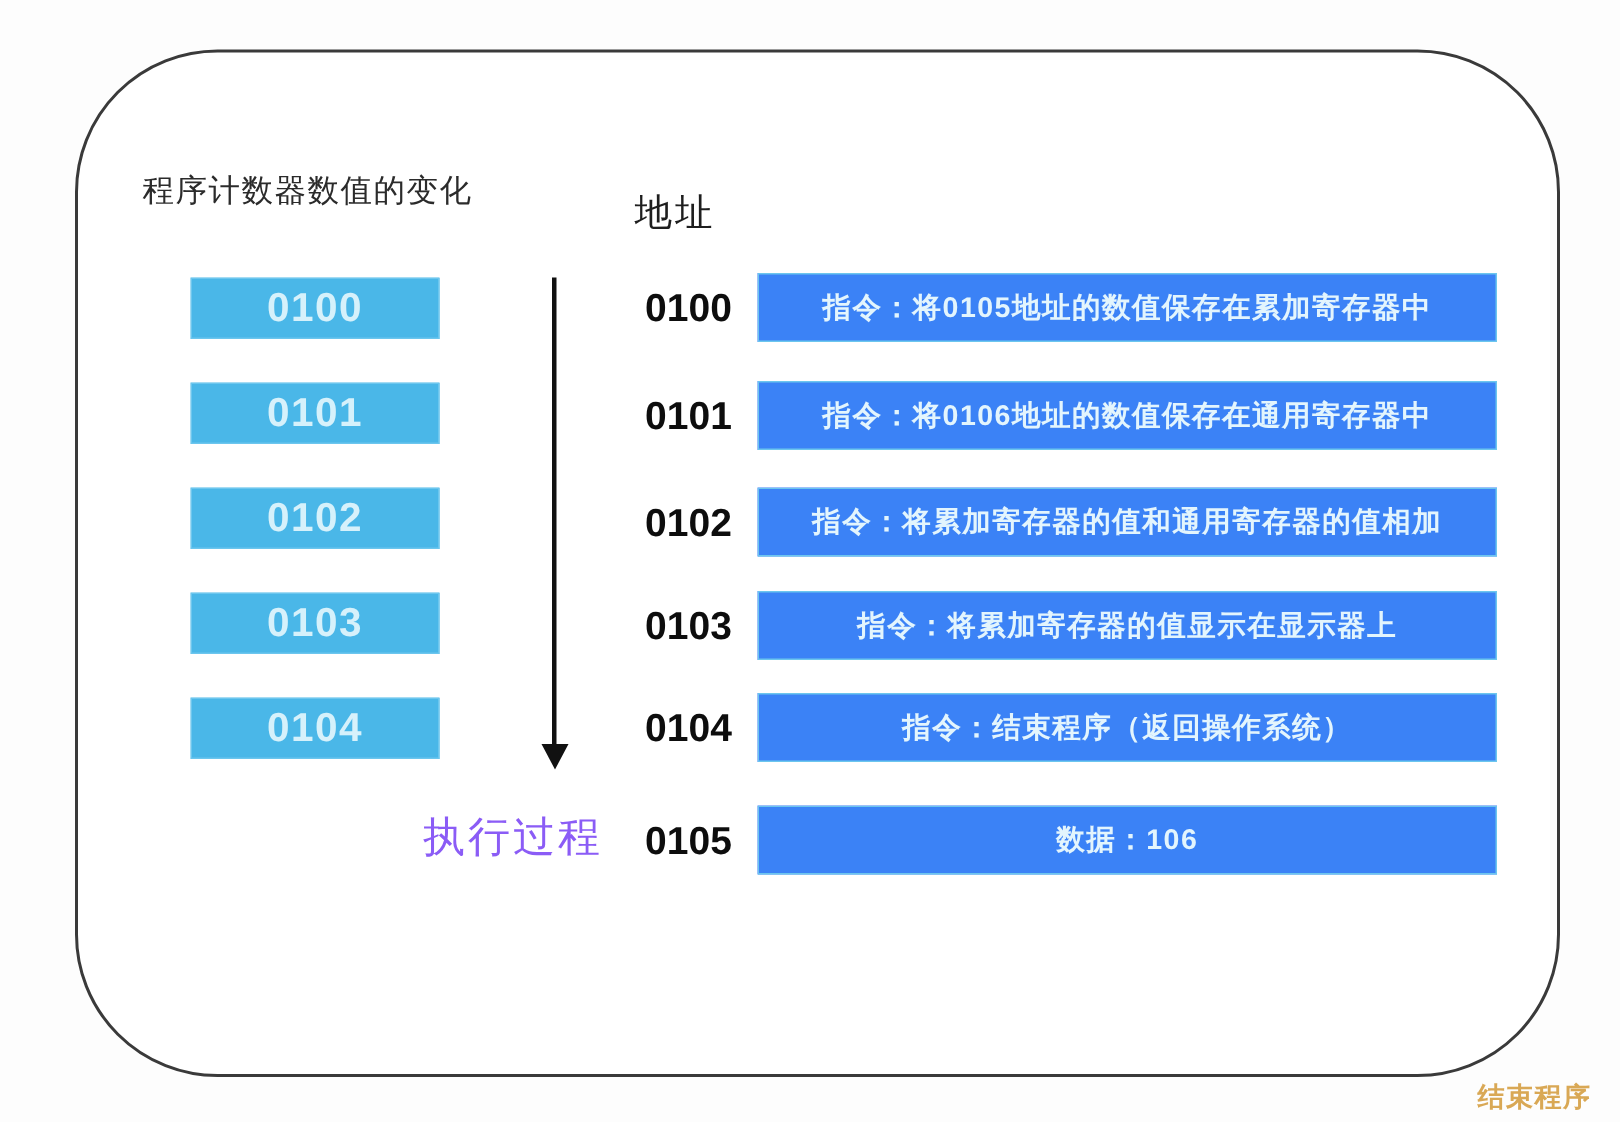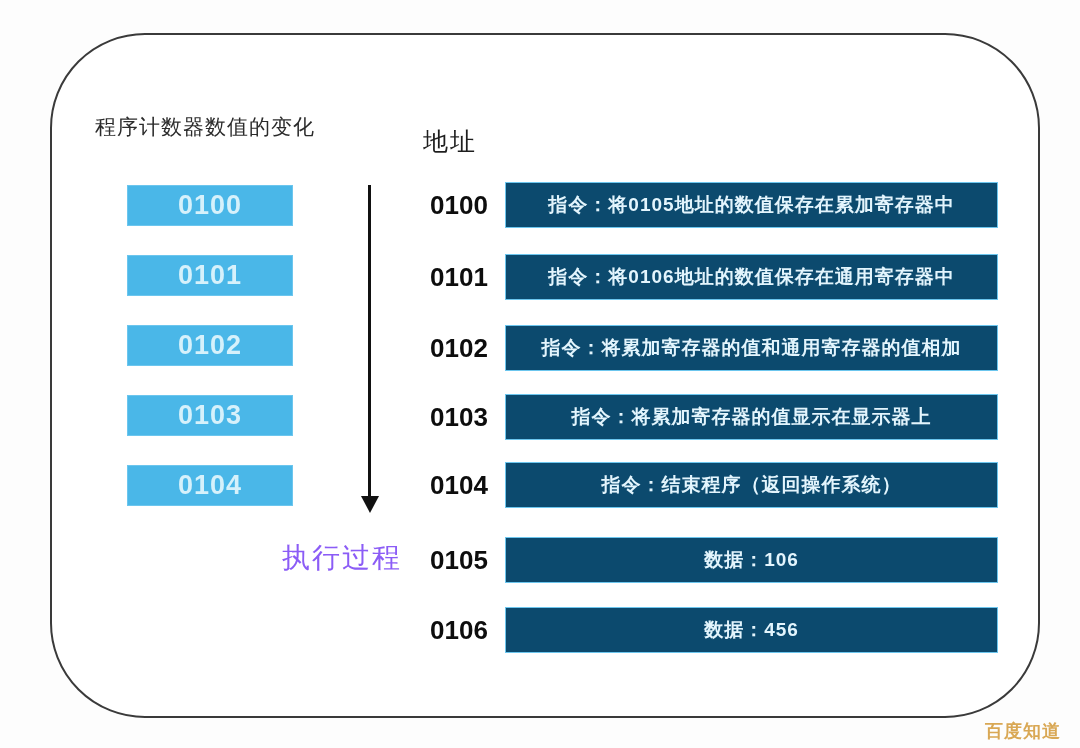--- a/index.html
+++ b/index.html
@@ -54,21 +54,21 @@
   }
   .mem-row {
     position: absolute; left: 413px; width: 585px; height: 46px;
     display: flex; align-items: center;
   }
   .mem-addr {
     width: 92px; text-align: center; flex: none;
     font-size: 26px; font-weight: bold; color: #0d0d0d;
   }
   .mem-cell {
-    flex: 1; height: 46px; background: #0c4a6e;
+    flex: 1; height: 46px; background: #3b82f6;
     display: flex; align-items: center; justify-content: center;
     box-shadow: 0 0 0 1px #6cc6ee inset;
   }
   .mem-cell span {
     color: #e3f5fd; font-size: 19px; font-weight: bold; letter-spacing: 1px;
   }
   .mr0 { top: 182px; } .mr1 { top: 254px; } .mr2 { top: 325px; }
   .mr3 { top: 394px; } .mr4 { top: 462px; } .mr5 { top: 537px; justify-content: center; }
   .mr6 { top: 607px; }
   .watermark {
@@ -138,21 +138,15 @@
     <div class="mem-cell">
       <span>指令：结束程序（返回操作系统）</span>
     </div>
   </div>
   <div class="mem-row mr5">
     <div class="mem-addr">0105</div>
     <div class="mem-cell">
       <span>数据：106</span>
     </div>
   </div>
-  <div class="mem-row mr6">
-    <div class="mem-addr">0106</div>
-    <div class="mem-cell">
-      <span>数据：456</span>
-    </div>
-  </div>
 
-  <div class="watermark">百度知道</div>
+  <div class="watermark">结束程序</div>
 </div>
 
 </body></html>

